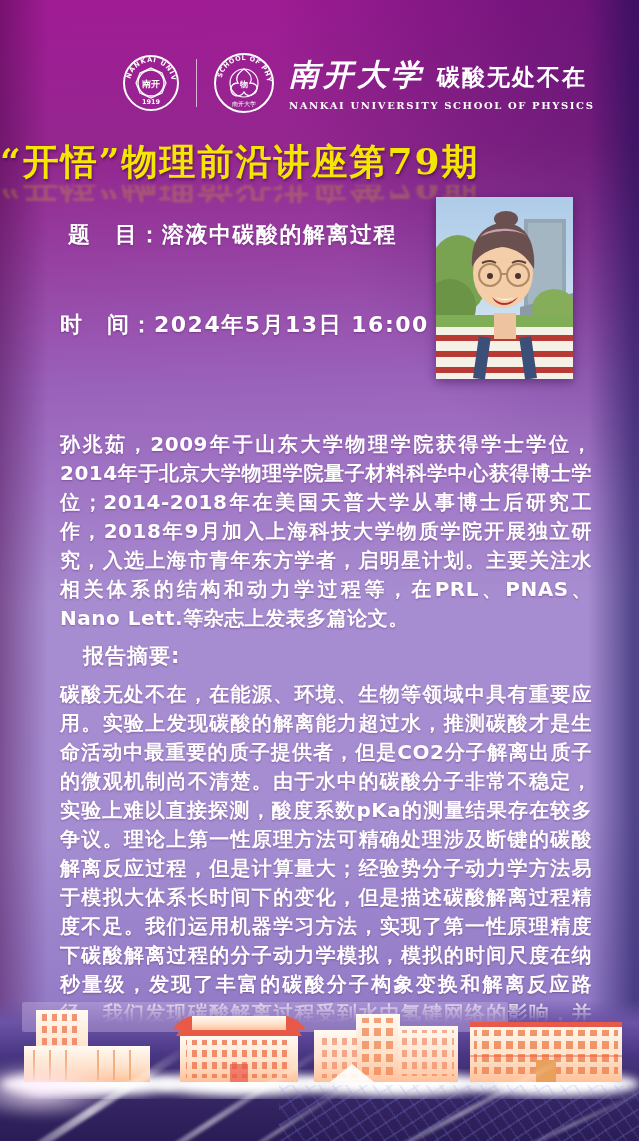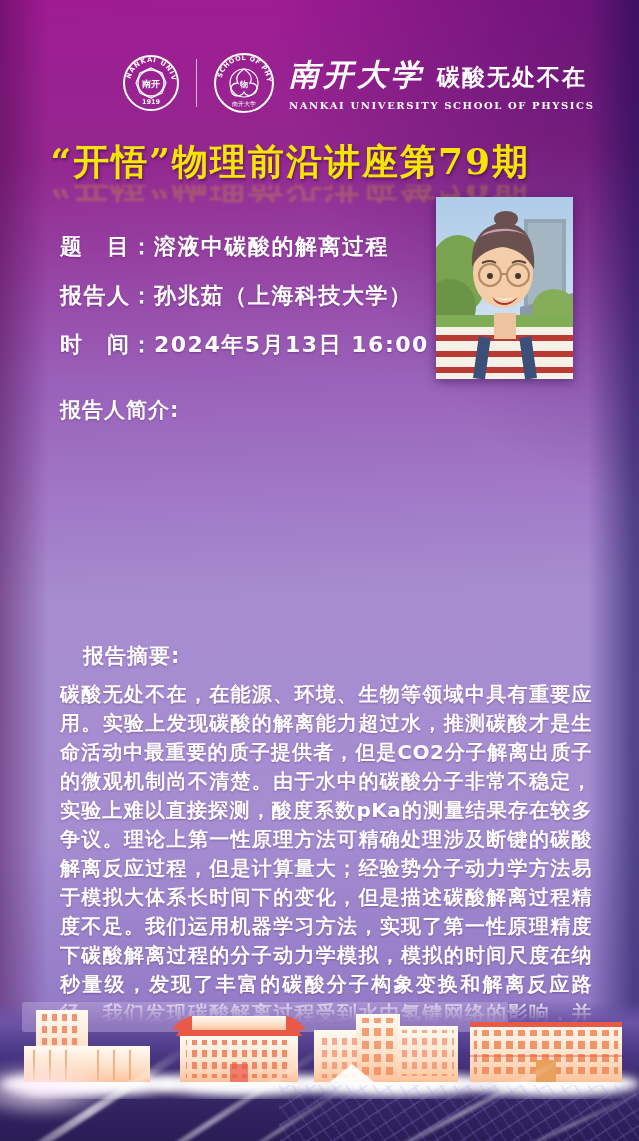--- a/index.html
+++ b/index.html
@@ -14,36 +14,36 @@
   
   .header{position:absolute; left:122px; top:48px; height:70px; display:flex; align-items:center;}
   .seal{flex:0 0 auto;}
   .divider{width:1px; height:48px; background:rgba(255,255,255,.65); margin:0 16px;}
   .brand{margin-left:14px;}
   .brand-row{display:flex; align-items:baseline; gap:12px;}
   .brand-script{color:#fff; font-size:30px; font-weight:700; font-style:italic; font-family:"DejaVu Serif","Liberation Serif",serif; letter-spacing:4px;}
   .brand-dept{color:#fff; font-size:23px; font-weight:800; letter-spacing:2px;}
   .brand-en{color:#fff; font-size:10px; font-weight:700; letter-spacing:1.6px; margin-top:4px; font-family:"DejaVu Serif","Liberation Serif",serif;}
   
-  .title-wrap{position:absolute; left:0; top:138px; width:530px; text-align:right;}
+  .title-wrap{position:absolute; left:0; top:138px; width:530px; text-align:left;}
   .title{
     color:#f3e602; font-size:36px; font-weight:800; letter-spacing:2px;
     font-family:"DejaVu Serif","Liberation Serif",serif;
     text-shadow:1px 2px 3px rgba(60,0,60,.55);
     white-space:nowrap;
   }
   .title-reflection{
     color:#f3e602; font-size:36px; font-weight:800; letter-spacing:2px;
     font-family:"DejaVu Serif","Liberation Serif",serif;
     transform:scaleY(-1); opacity:.20; filter:blur(1px);
     height:24px; overflow:hidden; white-space:nowrap; margin-top:-2px;
   }
   
   .info-row{position:absolute; left:60px; color:#fff; font-size:22px; font-weight:700; letter-spacing:1.5px; white-space:nowrap; text-shadow:0 1px 2px rgba(70,10,80,.4);}
-  .row-topic{top:232px;} .row-speaker{top:281px;} .row-time{top:330px;} .row-place{top:347px;}
+  .row-topic{top:220px;margin-left:8px;} .row-speaker{top:281px;} .row-time{top:310px;} .row-place{top:347px;}
   
   .photo{position:absolute; left:436px; top:197px; width:137px; height:182px; box-shadow:0 3px 10px rgba(40,0,60,.45); overflow:hidden;}
   
   .section-heading{position:absolute; left:60px; color:#fff; font-size:21px; font-weight:700; letter-spacing:1px; text-shadow:0 1px 2px rgba(70,10,80,.35);}
   .bio-heading{top:396px;} .abstract-heading{top:642px;margin-left:23px;}
   .paragraph{
     position:absolute; left:60px; width:532px; color:#fff;
     font-size:20px; font-weight:600; line-height:29px; letter-spacing:0.5px;
     text-align:justify; text-shadow:0 1px 2px rgba(70,10,80,.35);
   }
@@ -107,23 +107,20 @@
     </div>
   </div>
 
   <div class="title-wrap">
     <div class="title">“开悟”物理前沿讲座第79期</div>
     <div class="title-reflection">“开悟”物理前沿讲座第79期</div>
   </div>
 
   <div class="info-row row-topic">
     <span>题　目：</span><span>溶液中碳酸的解离过程</span>
-  </div>
-  <div class="info-row row-speaker">
-    <span>报告人：</span><span>孙兆茹（上海科技大学）</span>
   </div>
   <div class="info-row row-time">
     <span>时　间：</span><span>2024年5月13日  16:00</span>
   </div>
 
   <div class="photo">
     <svg width="137" height="182" viewBox="0 0 137 182">
       <defs>
         <linearGradient id="sky" x1="0" y1="0" x2="0" y2="1">
           <stop offset="0" stop-color="#aecbe8"></stop>
@@ -156,21 +153,21 @@
       <line x1="65" y1="77" x2="71" y2="77" stroke="#b08a66" stroke-width="2"></line>
       <circle cx="54" cy="79" r="3" fill="#4a3530"></circle>
         <circle cx="82" cy="79" r="3" fill="#4a3530"></circle>
       <path d="M46,66 Q54,62 60,66" stroke="#5a4038" stroke-width="2" fill="none"></path>
       <path d="M76,66 Q82,62 90,66" stroke="#5a4038" stroke-width="2" fill="none"></path>
       <path d="M56,100 Q68,112 82,100 Q76,108 68,108 Q60,108 56,100 Z" fill="#b03030"></path>
       <path d="M58,100 Q68,106 80,100 Q68,104 58,100 Z" fill="#fff"></path>
     </svg>
   </div>
 
-  <div class="section-heading bio-heading">报告人简介:</div>
+  <div class="paragraph bio-text">孙兆茹，2009年于山东大学物理学院获得学士学位，2014年于北京大学物理学院量子材料科学中心获得博士学位；2014-2018年在美国天普大学从事博士后研究工作，2018年9月加入上海科技大学物质学院开展独立研究，入选上海市青年东方学者，启明星计划。主要关注水相关体系的结构和动力学过程等，在PRL、PNAS、Nano Lett.等杂志上发表多篇论文。</div>
 
   <div class="section-heading abstract-heading">报告摘要:</div>
   <div class="paragraph abstract-text">碳酸无处不在，在能源、环境、生物等领域中具有重要应用。实验上发现碳酸的解离能力超过水，推测碳酸才是生命活动中最重要的质子提供者，但是CO2分子解离出质子的微观机制尚不清楚。由于水中的碳酸分子非常不稳定，实验上难以直接探测，酸度系数pKa的测量结果存在较多争议。理论上第一性原理方法可精确处理涉及断键的碳酸解离反应过程，但是计算量大；经验势分子动力学方法易于模拟大体系长时间下的变化，但是描述碳酸解离过程精度不足。我们运用机器学习方法，实现了第一性原理精度下碳酸解离过程的分子动力学模拟，模拟的时间尺度在纳秒量级，发现了丰富的碳酸分子构象变换和解离反应路径。我们发现碳酸解离过程受到水中氢键网络的影响，并给出最高效的解离路径。</div>
 
   <div class="bottom-art">
     <div class="glass-band"></div>
     <svg class="buildings-svg" width="639" height="141" viewBox="0 0 639 141">
       <defs>
         <linearGradient id="bld" x1="0" y1="0" x2="0" y2="1">
           <stop offset="0" stop-color="#fffaf3"></stop>

